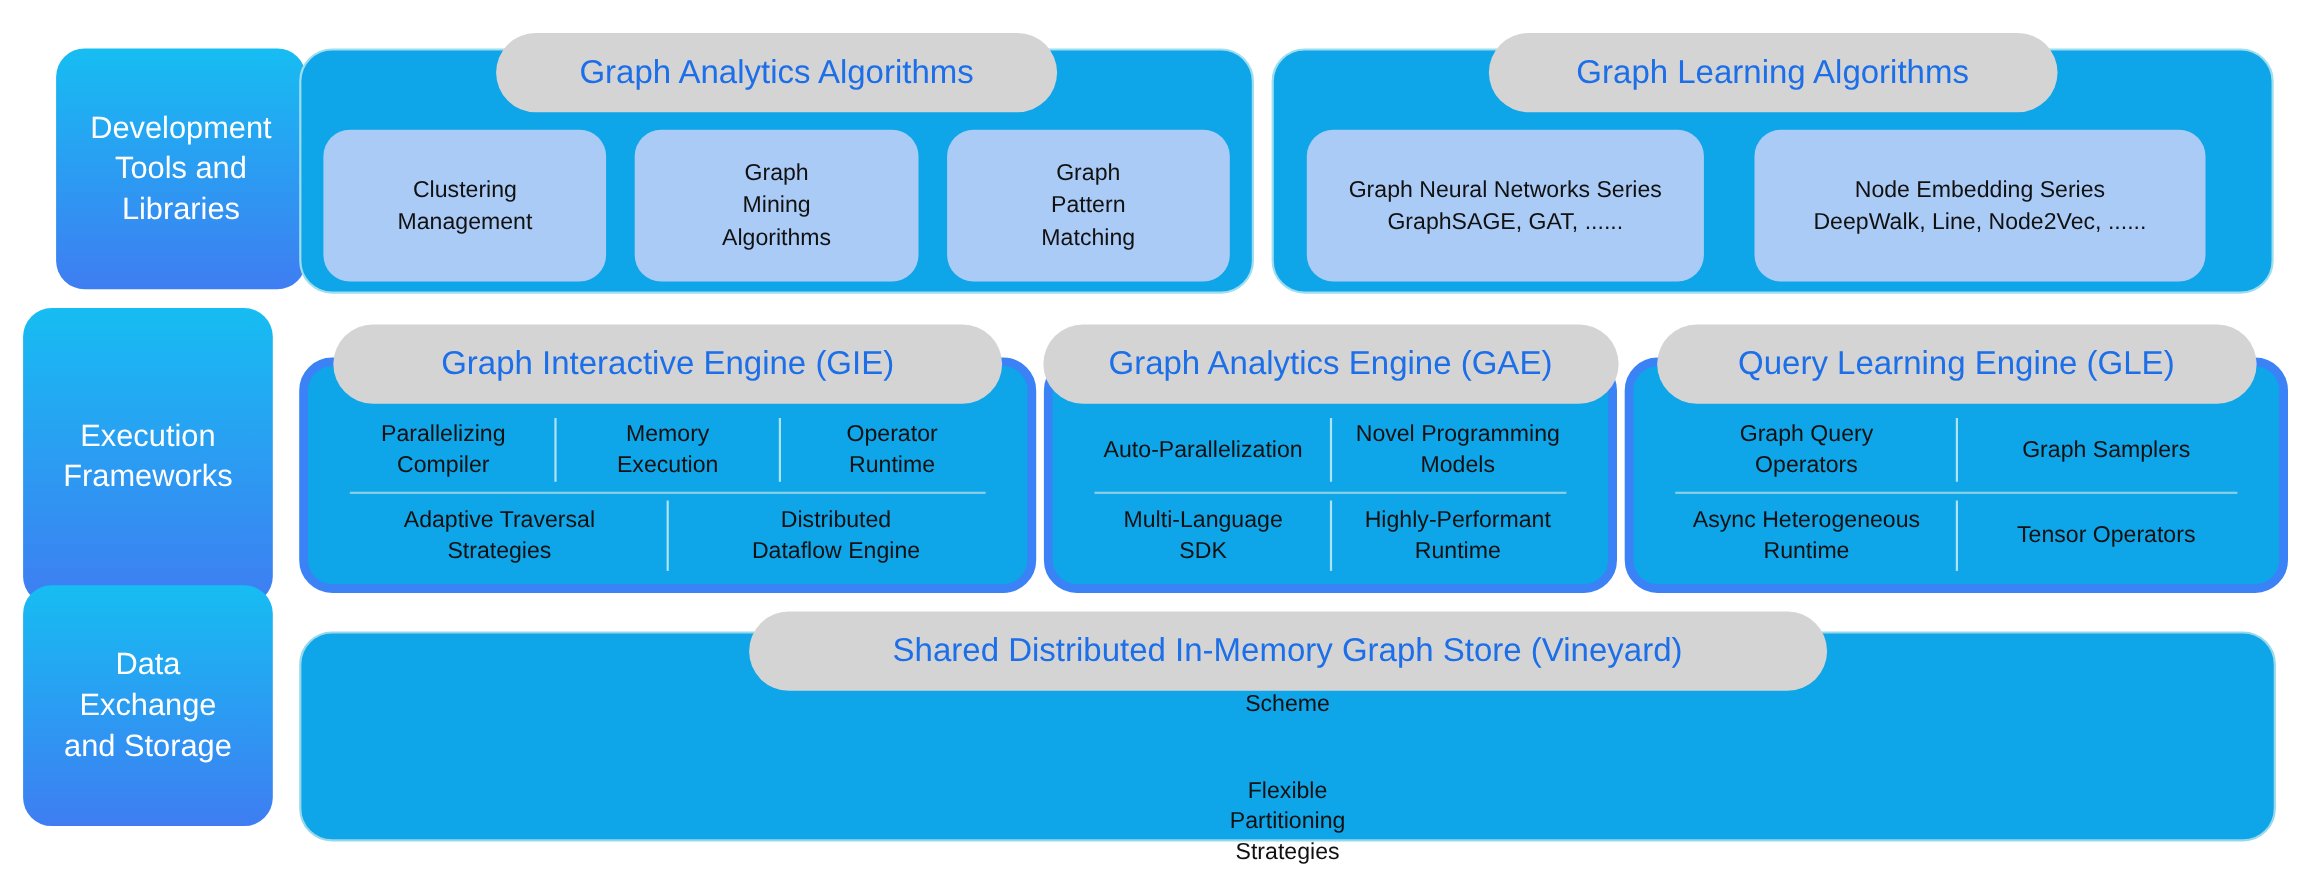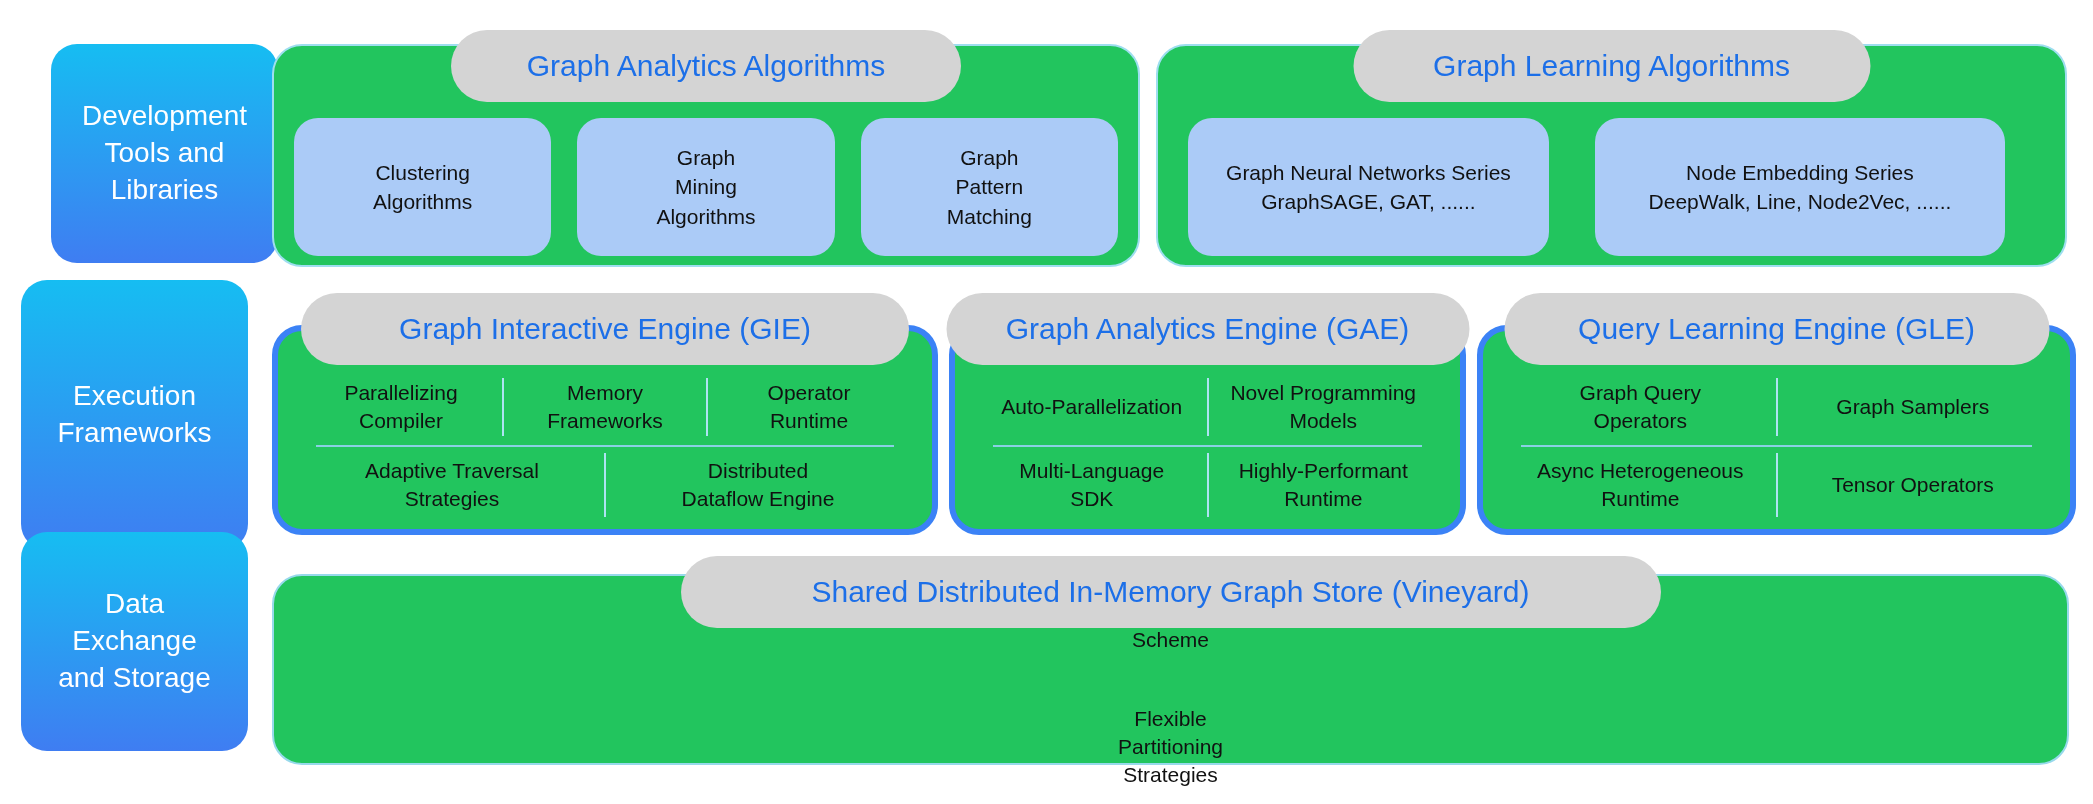--- a/index.html
+++ b/index.html
@@ -8,23 +8,23 @@
     font-family:"Liberation Sans",sans-serif;overflow:hidden;
   }
   
   .side-box{
     position:absolute;left:21px;width:227px;border-radius:26px;
     background:linear-gradient(180deg,#16bdf2 0%,#3f7df2 100%);
     color:#ffffff;display:flex;align-items:center;justify-content:center;
     text-align:center;font-size:28px;line-height:1.32;white-space:pre-line;
   }
   
-  .panel{position:absolute;background:#22c55e;border-radius:30px;}
+  .panel{position:absolute;background:#0ea5e9;border-radius:30px;}
   .panel.r1{border:2px solid #9edeef;}
-  .panel.r2{border:6px solid #3b82f6;}
+  .panel.r2{border:8px solid #3b82f6;}
   .panel.r3{border:2px solid #97d9eb;}
   
   .pill{
     position:absolute;left:50%;transform:translateX(-50%);
     height:72px;border-radius:40px;background:#d4d4d4;
     display:flex;align-items:center;justify-content:center;
     font-size:30px;color:#1c6fe8;white-space:nowrap;z-index:2;
   }
   
   .blue-row{position:absolute;display:flex;}
@@ -58,21 +58,21 @@
   <div class="side-box" style="top:280px;height:270px;">Execution
 Frameworks</div>
   <div class="side-box" style="top:532px;height:219px;">Data
 Exchange
 and Storage</div>
 
   <div class="panel r1" style="left:272px;top:44px;width:864px;height:219px;">
     <div class="pill" style="width:510px;top:-16px;">Graph Analytics Algorithms</div>
     <div class="blue-row" style="left:20px;right:20px;top:72px;height:138px;gap:26px;">
       <div class="blue-box" style="flex:1;">Clustering
-Algorithms</div>
+Management</div>
       <div class="blue-box" style="flex:1;">Graph
 Mining
 Algorithms</div>
       <div class="blue-box" style="flex:1;">Graph
 Pattern
 Matching</div>
     </div>
   </div>
 
   <div class="panel r1" style="left:1156px;top:44px;width:907px;height:219px;">
@@ -86,21 +86,21 @@
   </div>
 
   <div class="panel r2" style="left:272px;top:325px;width:654px;height:198px;">
     <div class="pill" style="width:608px;top:-38px;">Graph Interactive Engine (GIE)</div>
     <div class="engine-body">
       <div class="cells">
         <div class="cell">Parallelizing
 Compiler</div>
         <div class="vdiv"></div>
         <div class="cell">Memory
-Frameworks</div>
+Execution</div>
         <div class="vdiv"></div>
         <div class="cell">Operator
 Runtime</div>
       </div>
       <div class="hdiv"></div>
       <div class="cells">
         <div class="cell">Adaptive Traversal
 Strategies</div>
         <div class="vdiv" style="height:64px;"></div>
         <div class="cell">Distributed

